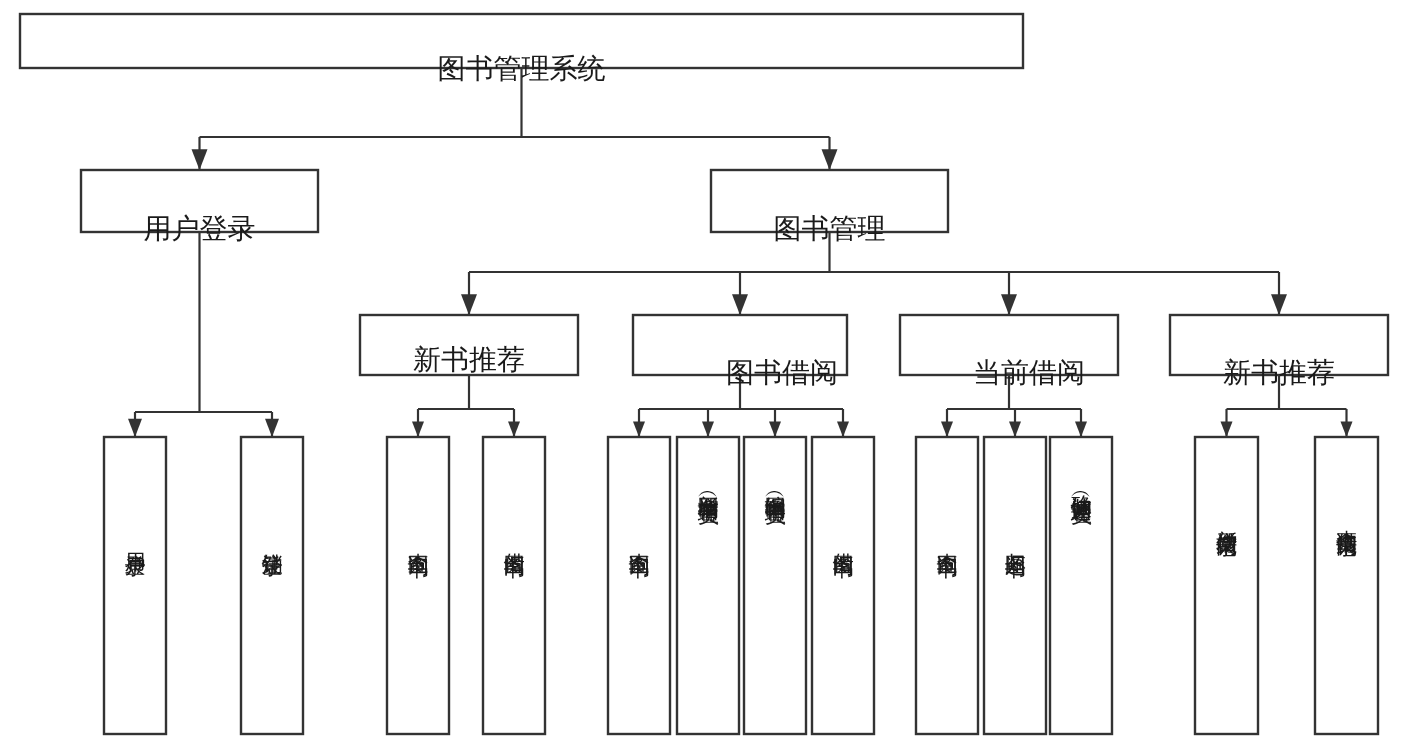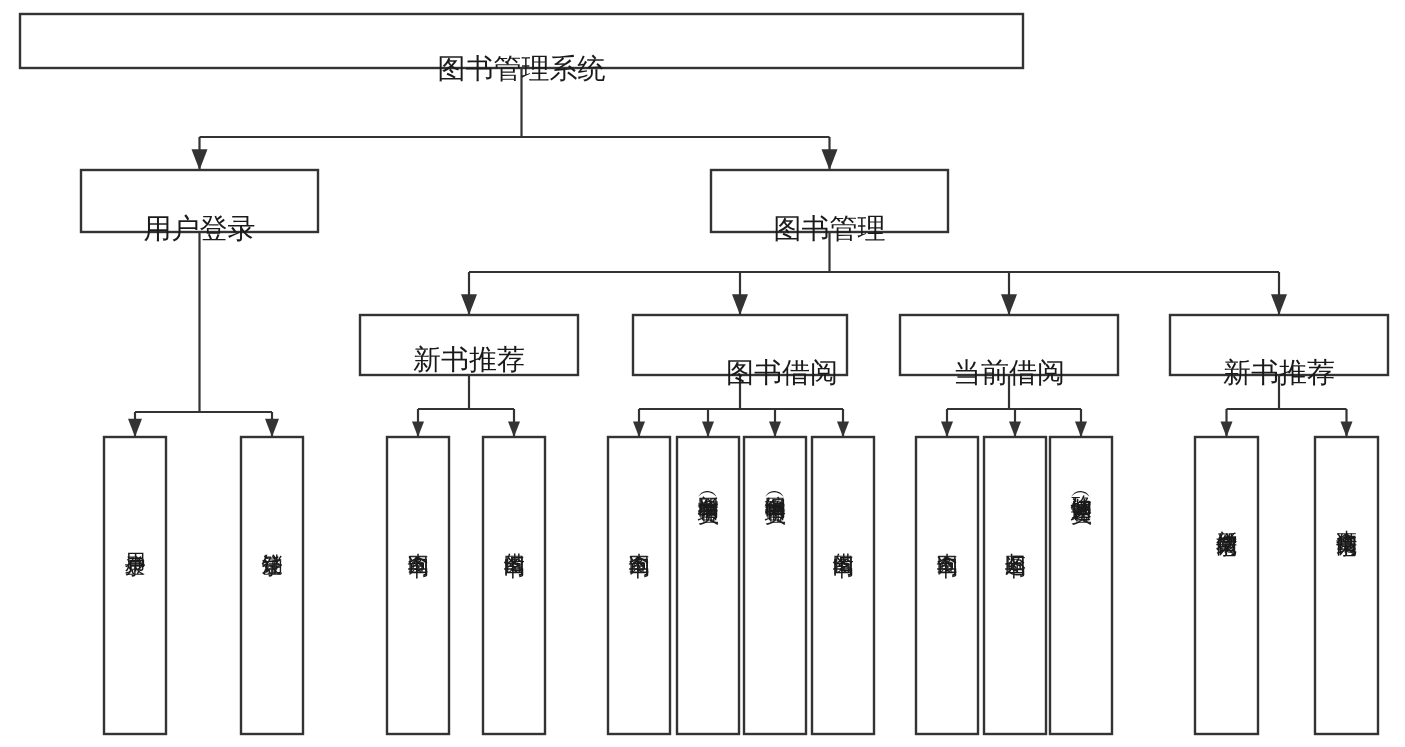--- a/index.html
+++ b/index.html
@@ -161,21 +161,21 @@
         <rect x="1315" y="437" width="63" height="297" class="node-rect"></rect>
       </g>
   </svg>
 
   <div id="label-layer">
       <div class="hlabel" style="left: 20px; top: 14px; width: 1003px; height: 54px;">图书管理系统</div>
       <div class="hlabel" style="left: 81px; top: 170px; width: 237px; height: 62px;">用户登录</div>
       <div class="hlabel" style="left: 711px; top: 170px; width: 237px; height: 62px; text-align: right;">图书管理</div>
       <div class="hlabel" style="left: 360px; top: 302px; width: 218px; height: 60px;">新书推荐</div>
       <div class="hlabel" style="left: 633px; top: 315px; width: 214px; height: 60px; padding-left: 42px;">图书借阅</div>
-      <div class="hlabel" style="left: 900px; top: 315px; width: 218px; height: 60px;">当前借阅</div>
+      <div class="hlabel" style="left: 920px; top: 315px; width: 218px; height: 60px;">当前借阅</div>
       <div class="hlabel" style="left: 1170px; top: 315px; width: 218px; height: 60px;">新书推荐</div>
       <div class="vlabel" style="left: 104px; top: 437px; width: 62px; height: 297px; padding-top: 98.5px;">
         <span class="vtext-span">用户登录</span>
       </div>
       <div class="vlabel" style="left: 241px; top: 437px; width: 62px; height: 297px; padding-top: 98.5px;">
         <span class="vtext-span">注销登录</span>
       </div>
       <div class="vlabel" style="left: 387px; top: 437px; width: 62px; height: 297px; padding-top: 98.5px;">
         <span class="vtext-span">查询图书</span>
       </div>

